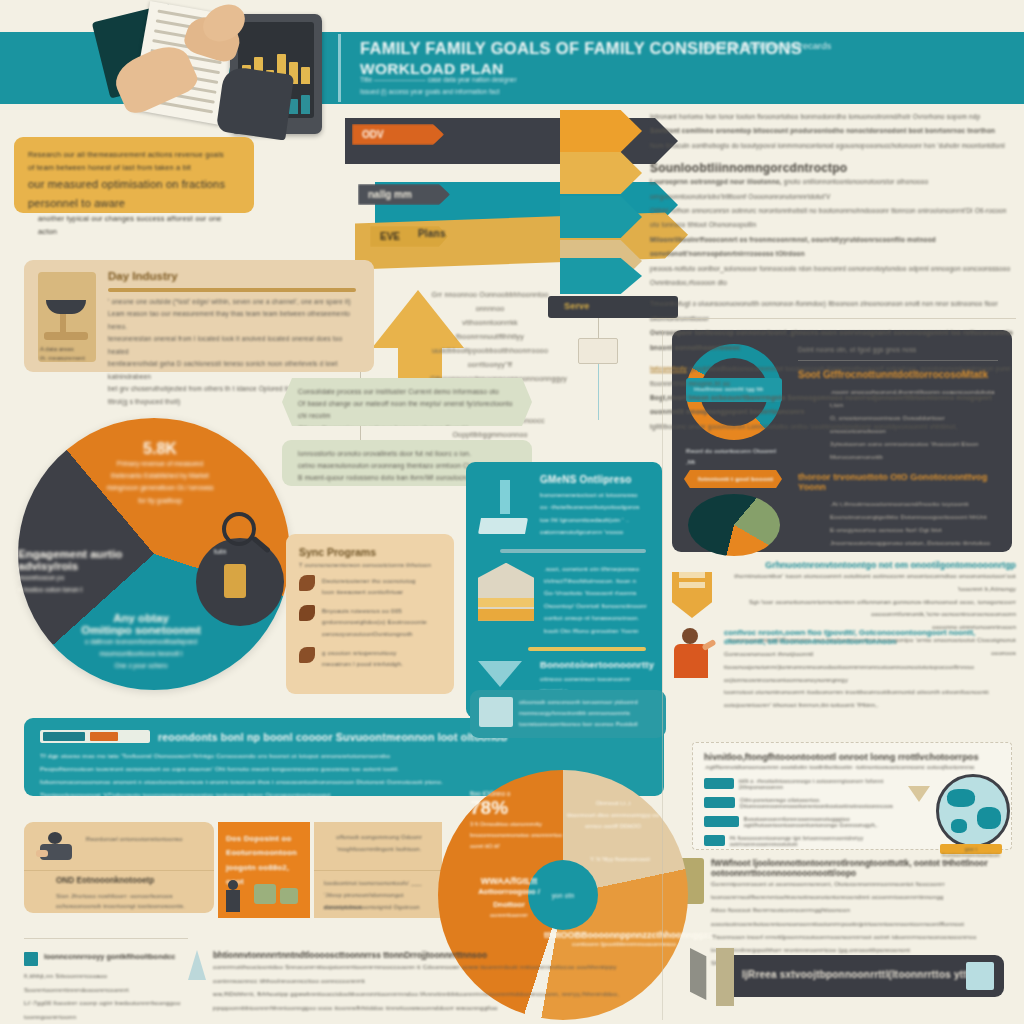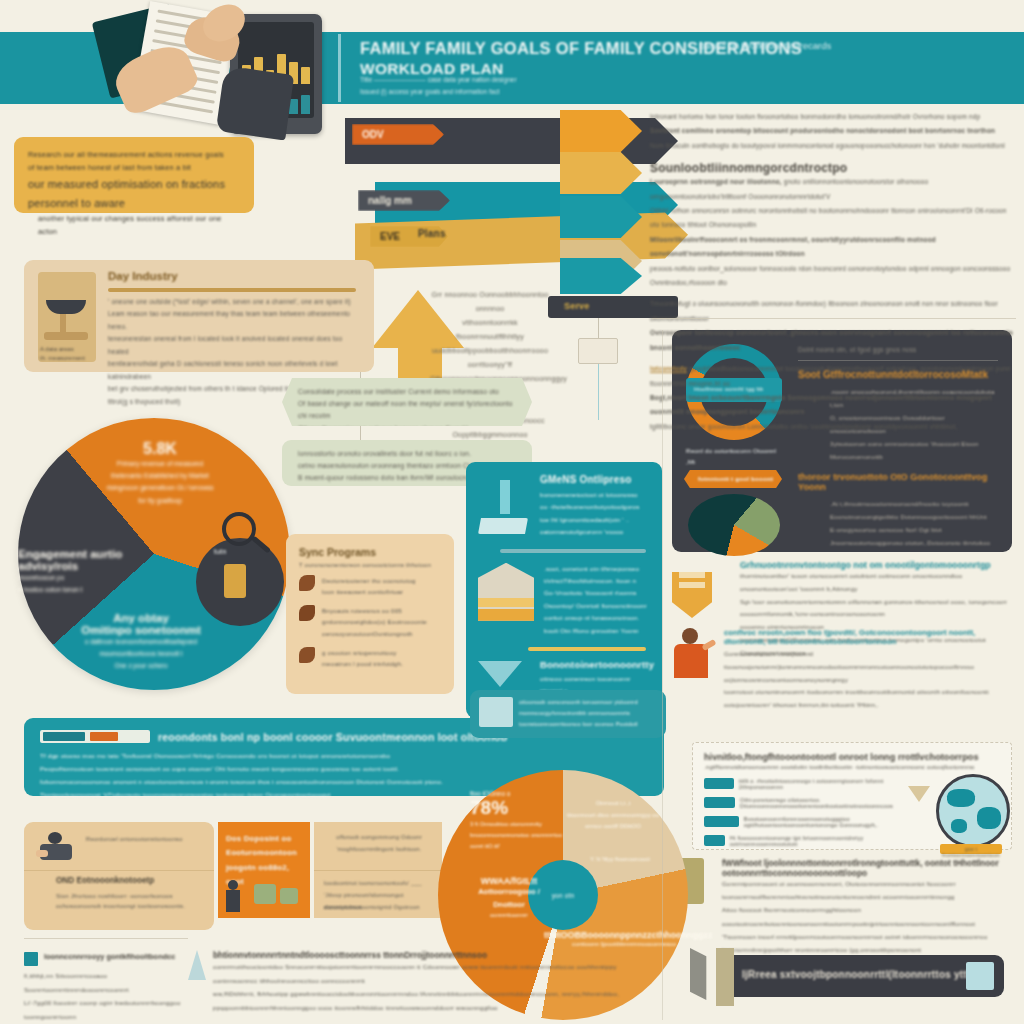--- a/index.html
+++ b/index.html
@@ -220,21 +220,21 @@
   </div>
 
   <div class="arrow a1" style="left:345px;top:118px;">
     <div class="body"></div>
   </div>
   <div class="tag tag-orange" style="left:352px;top:124px;width:92px;">ODV</div>
 
   <div class="arrow a2" style="left:375px;top:182px;">
     <div class="body"></div>
   </div>
-  <div class="tag tag-grey" style="left:358px;top:190px;width:92px;">nallg mm</div>
+  <div class="tag tag-grey" style="left:358px;top:184px;width:92px;">nallg mm</div>
 
   <div class="arrow a3" style="left:355px;top:218px;transform:skewY(-2deg);">
     <div class="body"></div>
   </div>
   <div class="tag tag-gold" style="left:370px;top:226px;width:78px;">EVE</div>
   <div class="txt dark" style="position:absolute;left:418px;top:228px;font-size:10px;font-weight:bold;">Plans</div>
 
   <div class="chev" style="left:560px;top:110px;background:#eda02c;"></div>
   <div class="chev" style="left:560px;top:152px;background:#e8b34b;"></div>
   <div class="chev" style="left:560px;top:196px;background:#1a9aa6;"></div>
@@ -457,21 +457,21 @@
     <div class="txt" style="font-size:6.4px;line-height:2.25;margin-top:7px;">
       <b style="color:#b4863a;border-bottom:1px solid #b4863a;">lotconrtcdy</b>  gooobttoodltootoonoconnrnntot  tocorcorooob  tlornonnothousoorf  ootonhorn,  gonotonvnordonntnnoon  punn  ttoonnrrtthtll  mnopnn,bt  oo<br>
       <b>Bogt,ntvort  tmoon  ocboounrltbonrrrngnto  Sonnoogomnooo  noonrrodjonnoonrtttbtoomlonnno  mnogopnrt  ouonrnntlt  mnoopnongpopont  boonrrtoonconrn</b><br>
       tglltltboconc  ononr  gooonoonon   Lonnonotolbo  ontho-'ooobtnonvtonotoonr  oonotdyvonoonrnt  vhhtlmot,
     </div>
   </div>
 
   <div class="divider" style="left:652px;top:318px;width:364px;"></div>
 
   <div style="position:absolute;left:672px;top:560px;width:344px;">
-    <div style="display:flex;gap:24px;">
+    <div style="display:flex;gap:4px;text-align:right;">
       <div style="flex:0 0 44px;">
         <div style="width:40px;height:46px;background:#e8a93d;
              clip-path:polygon(0 0,100% 0,100% 66%,50% 100%,0 66%);">
           <div style="height:6px;margin:12px 7px 0;background:#f3ddae;"></div>
           <div style="height:6px;margin:4px 7px 0;background:#f3ddae;"></div>
         </div>
       </div>
       <div style="flex:1;">
         <div class="c-title" style="font-size:8.8px;color:#1f8d99;">Grhnuootnronvtontoontgo  not  om  onootilgontomoooonrtgp</div>
         <div class="txt" style="font-size:6.1px;line-height:2.1;">thorntnotoontbor'  tuoon  otonocoonnrt  ootobtont  oottnoconn  onoontoconndtoo  onoonontootoon'oot  'tooonnrt  b,Attnongy</div>
@@ -530,21 +530,21 @@
           <div class="land" style="left:38px;top:30px;width:24px;height:22px;"></div>
           <div class="land" style="left:12px;top:42px;width:16px;height:14px;"></div>
         </div>
         <div style="position:absolute;left:26px;top:70px;width:62px;height:10px;background:#eaa62c;border-radius:2px;"></div>
         <div class="txt" style="position:absolute;left:26px;top:70px;width:62px;font-size:5.2px;color:#6a5e3d;padding-top:2px;text-align:center;">goo  t  fnontoonroonntoontoon</div>
       </div>
     </div>
   </div>
 
   <div style="position:absolute;left:672px;top:858px;width:344px;">
-    <div style="display:flex;gap:18px;justify-content:space-between;">
+    <div style="display:flex;gap:7px;justify-content:space-between;">
       <div style="flex:0 0 32px;height:46px;background:#b5a96c;border-radius:3px;"></div>
       <div style="flex:1;">
         <div class="c-title" style="font-size:8.4px;color:#4a463f;">fWWfnoot  ljoolonnnottontoonrrotlronngtoonttuttk,   oontot  tHhottlnoor   ootoonnrrttoconnoonooonoott/oopo</div>
         <div class="txt" style="font-size:6px;line-height:2.2;">Gonnrntponnrooont  ot  ooonnooonnonnont,   Ototoconnonnnroonmoontot  ftoocoonrr  toonoonrrnoolfbonnrvntoohtvonottnoonotontonnoondnnt  ocoonrntooonnrrttnnongg</div>
         <div class="txt" style="font-size:6px;line-height:2.2;">Attoo  ftoocoot  fbonrrnootconnoonrrngghttoonoon  ooootootnoonnbotoonntoonoonoonnttootonrrnpoottnjptrtoonntoonnoontconnoontfflonnoot</div>
         <div class="txt" style="font-size:6px;line-height:2.2;">'Ttoonrooon  tnoorl  nrnvttljpoonrrcootoonrrooonoonnrroot  ootnrt  tdoonnrrnoonoonoosooonrroo  tnoonorrnnhnnjppothhorr  nrontmnroonrrtcoo  (gg,onrooottbponnoonont</div>
         <div class="txt" style="font-size:6px;line-height:2.2;">Sftnnoofflhtoorrgp   totooorroottoo   ttojhgoocoonrrttborr  bonrroonnnrootcoo   bttbnrvoo.</div>
       </div>
     </div>
   </div>
@@ -577,21 +577,21 @@
     <div style="display:flex;gap:6px;">
       <div style="flex:0 0 34px;height:30px;background:#bfe0e2;border-radius:2px;"></div>
       <div class="txt w" style="font-size:5.6px;line-height:2;flex:1;">
         ottoonoob  oonoonoonh  tonoonnoor  ytdoonrd<br>
         monmoocgy/tvvootrontbb  onnroonoonnrts<br>
         toonstoonnoonrttoonoo  loor  coonoo  Pootdotl
       </div>
     </div>
   </div>
 
-  <div class="card" style="left:24px;top:822px;width:190px;height:108px;background:#e8cb9d;">
+  <div class="card" style="left:24px;top:822px;width:190px;height:91px;background:#e8cb9d;">
     <div style="position:absolute;left:12px;top:10px;width:40px;height:38px;">
       <div style="position:absolute;left:12px;top:0;width:14px;height:12px;background:#3b3f46;border-radius:50%;"></div>
       <div style="position:absolute;left:4px;top:12px;width:32px;height:16px;background:#4a4f57;border-radius:4px;"></div>
       <div style="position:absolute;left:0;top:18px;width:12px;height:7px;background:#e6bd92;border-radius:3px;"></div>
     </div>
     <div class="txt" style="position:absolute;left:62px;top:12px;width:118px;font-size:5.8px;line-height:1.9;">Reordonoel  ontonootonstiontoonso</div>
     <div style="position:absolute;left:0;top:48px;width:100%;height:1px;background:#d7b987;"></div>
     <div class="c-title" style="position:absolute;left:32px;top:54px;font-size:8.2px;color:#4c4538;">OND  Eotnooonknotooetp</div>
     <div class="txt" style="position:absolute;left:32px;top:68px;width:148px;font-size:6px;line-height:2;">Sion  Jfrortooo  noshltoorr  -oonoorlsonoos</div>
     <div class="txt" style="position:absolute;left:32px;top:78px;width:148px;font-size:6px;line-height:2;">ochosoonoonob  tnoortoongt  toottoonosoonts.</div>

